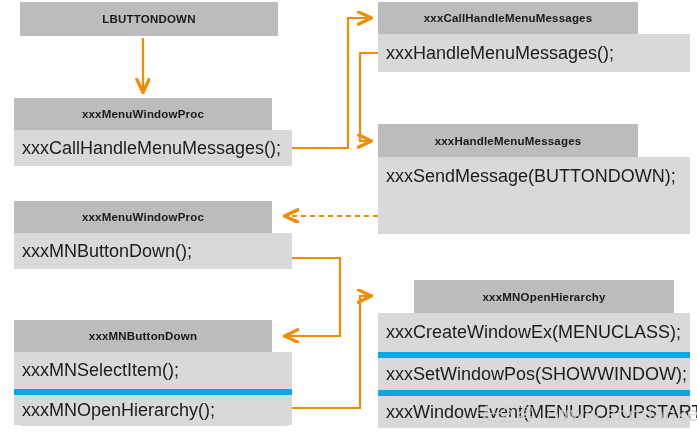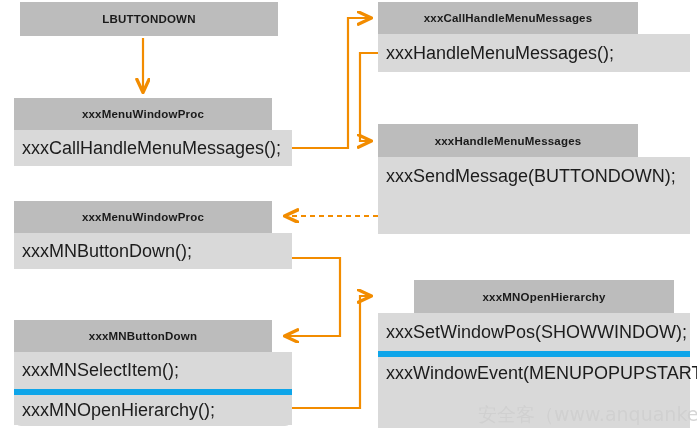--- a/index.html
+++ b/index.html
@@ -109,20 +109,21 @@
   <div class="node">
     <div class="node-header" style="left:378px; top:124px; width:260px; height:33px;">xxxHandleMenuMessages</div>
     <div class="node-body" style="left:378px; top:157px; width:312px; height:77px;">
       <div class="node-row" style="height:38px;">xxxSendMessage(BUTTONDOWN);</div>
     </div>
   </div>
 
   <div class="node">
     <div class="node-header" style="left:378px; top:280px; width:260px; height:33px;margin-left:36px;">xxxMNOpenHierarchy</div>
     <div class="node-body" style="left:378px; top:313px; width:312px; height:115px;">
+      <div class="node-row" style="height:39px;">xxxCreateWindowEx(MENUCLASS);</div>
       <div class="node-row" style="height:38px;">xxxSetWindowPos(SHOWWINDOW);</div>
       <div class="node-row" style="height:38px;">xxxWindowEvent(MENUPOPUPSTART);</div>
     </div>
   </div>
 
   <svg class="arrows" viewBox="0 0 697 432" width="697" height="432">
     <defs>
       <marker id="ah" markerWidth="7" markerHeight="7" refX="6.2" refY="3.2" orient="auto" markerUnits="strokeWidth">
         <path d="M0.4,0.4 L6.4,3.2 L0.4,6.0" fill="none" stroke="#F28C00" stroke-width="1.5" stroke-linecap="round" stroke-linejoin="round"></path>
       </marker>

